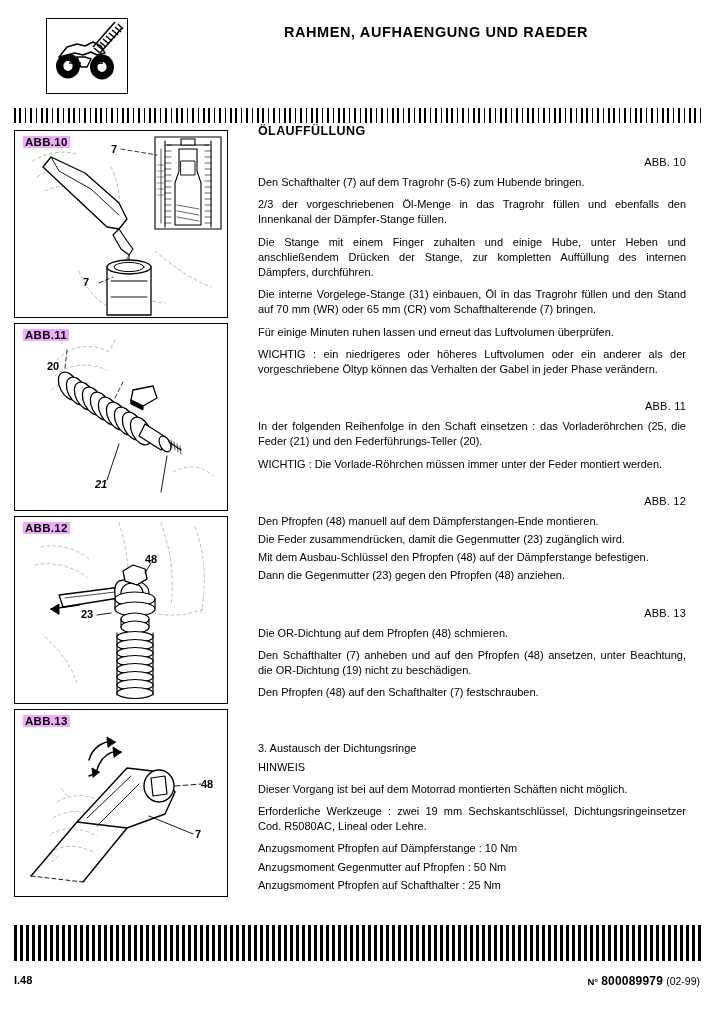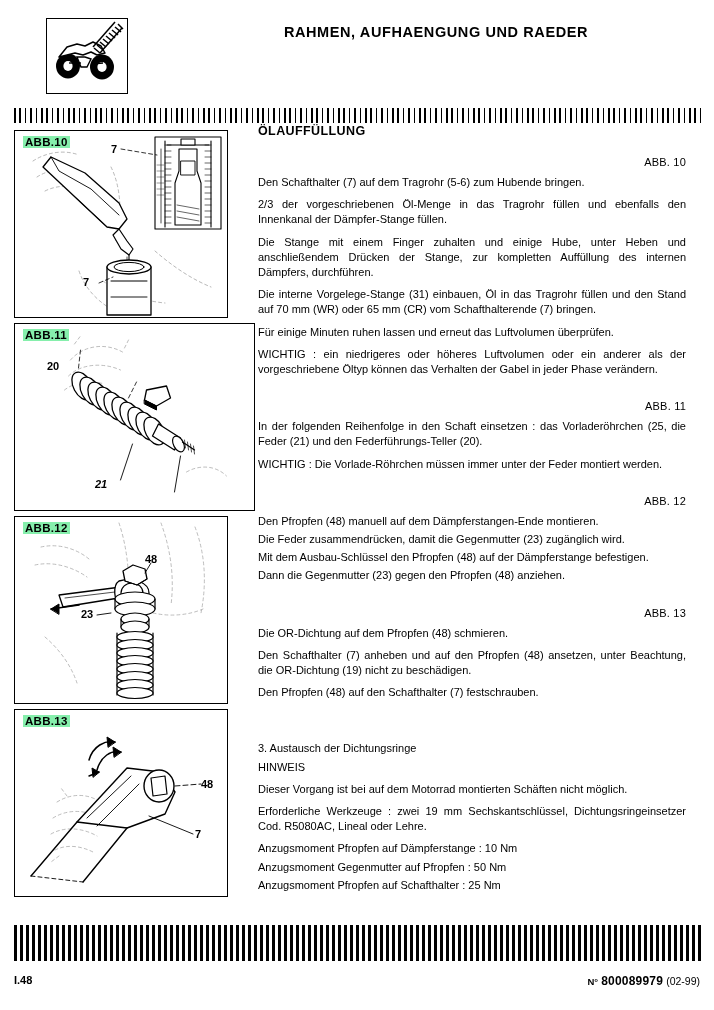--- a/index.html
+++ b/index.html
@@ -74,37 +74,37 @@
     background: #fff;
     overflow: hidden;
   }
   .panel-label {
     position: absolute;
     left: 8px; top: 5px;
     font-size: 11.5px;
     font-weight: bold;
     letter-spacing: 0.3px;
     z-index: 5;
-    background: #86efac;
+    background: #f0abfc;
     padding: 0 2px;
   }
   .panel-art {
     position: absolute;
     left: 0; top: 0;
     width: 100%; height: 100%;
   }
   .callout {
     position: absolute;
     font-size: 11px;
     font-weight: bold;
     z-index: 4;
   }
 
   #panel-abb10 { top: 130px; height: 186px; }
-  #panel-abb11 { top: 323px; height: 186px; padding-left: 27px; }
+  #panel-abb11 { top: 323px; height: 186px; }
   #panel-abb12 { top: 516px; height: 186px; }
   #panel-abb13 { top: 709px; height: 186px; }
 
   
   #text-col {
     position: absolute;
     left: 258px; top: 124px;
     width: 428px;
   }
   #section-title {

